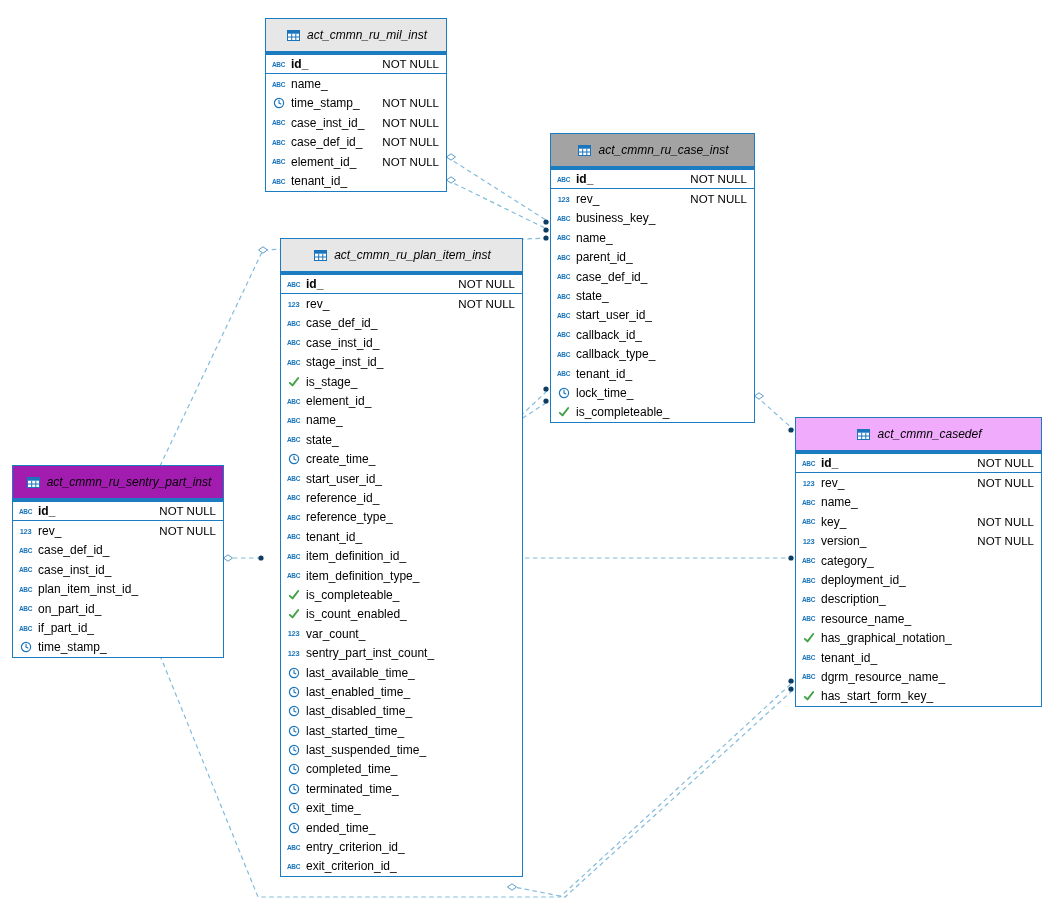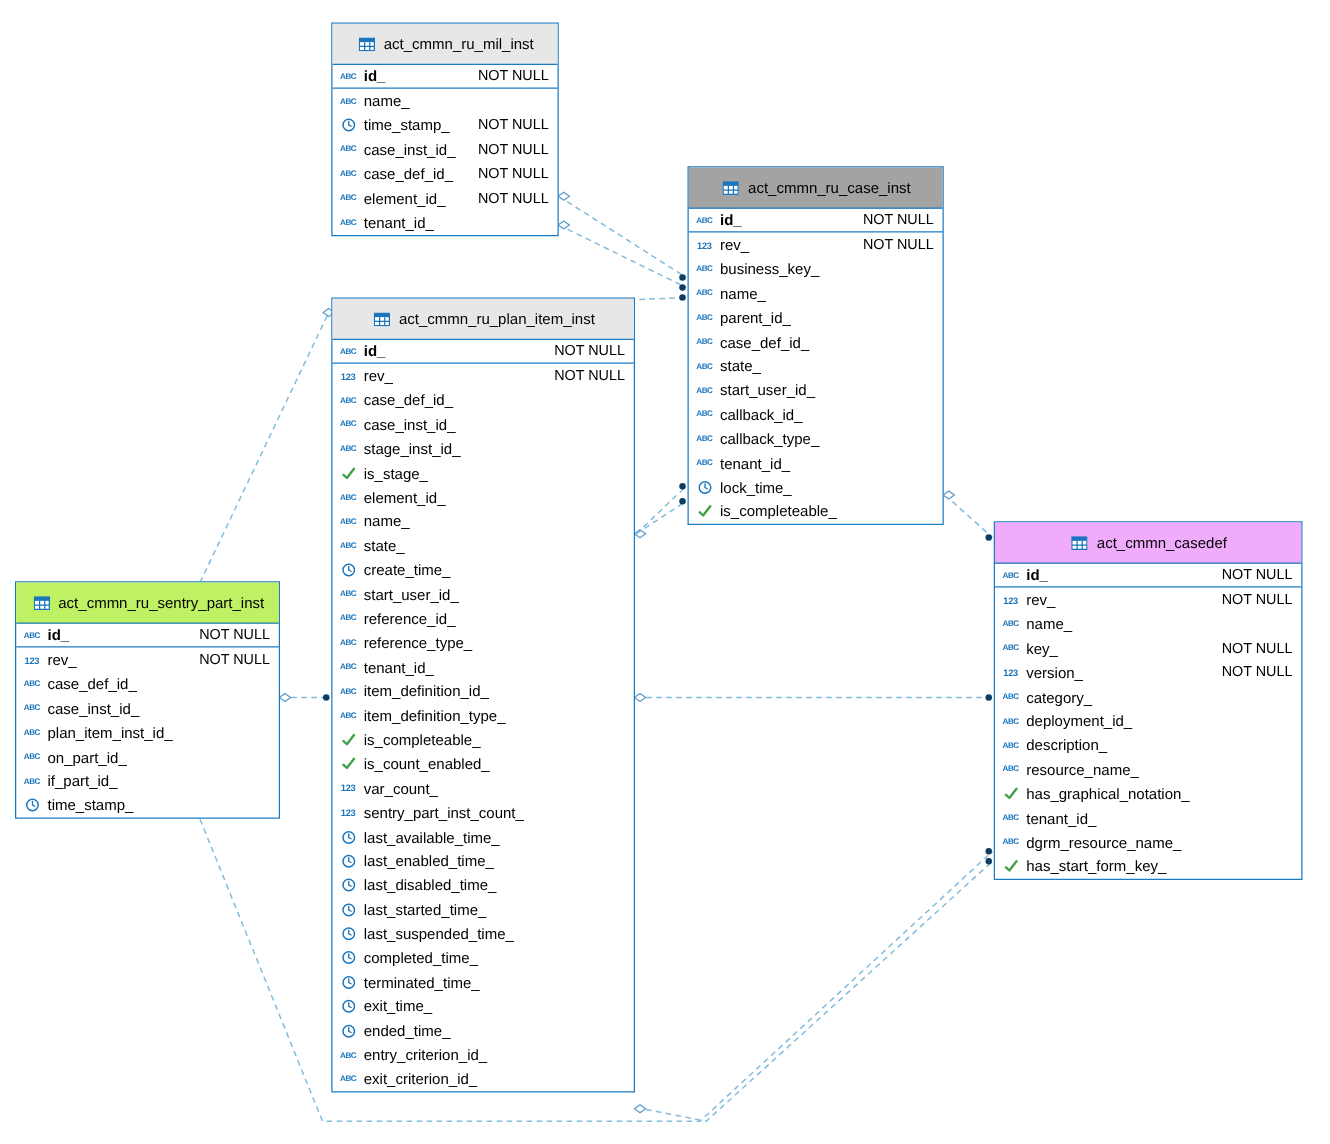--- a/index.html
+++ b/index.html
@@ -6,22 +6,22 @@
   html, body { background: #ffffff; }
   body { font-family: "Liberation Sans", sans-serif; }
   #canvas { position: relative; width: 1064px; height: 915px; background: #ffffff; overflow: hidden; }
   #rel-layer { position: absolute; left: 0; top: 0; z-index: 1; }
   .erd-table {
     position: absolute; z-index: 2; background: #ffffff;
     border: 1px solid #1c7cc2; font-size: 12px; color: #000;
   }
   .erd-header {
     height: 24px; display: flex; align-items: center; justify-content: center;
-    gap: 5px; border-bottom: 1px solid #d946ef; padding: 16px 6px;
-    white-space: nowrap; overflow: hidden;
+    gap: 5px; border-bottom: 4px solid #d946ef; padding: 16px 6px;
+    white-space: nowrap; overflow: hidden; font-style: italic;
   }
   .erd-header .tname { font-size: 12px; color: #000; }
   .erd-row {
     height: 19.4px; display: flex; align-items: center; gap: 4px;
     padding: 0 7px 0 4px; white-space: nowrap; overflow: hidden;
   }
   .erd-row.pk { border-bottom: 1px solid #1c7cc2; }
   .erd-row.pk .col-name { font-weight: bold; }
   .col-name { font-size: 12px; }
   .col-constraint { margin-left: auto; font-size: 11.5px; padding-left: 10px; }
@@ -186,21 +186,21 @@
         </div>
         <div class="erd-row">
           <span class="icon">
             <svg width="12" height="12" viewBox="0 0 12 12">
               <path d="M1.8 6.9L4.5 9.4 10.2 2" fill="none" stroke="#3fa142" stroke-width="1.9" stroke-linecap="round" stroke-linejoin="round"></path>
             </svg>
           </span>
           <span class="col-name">is_completeable_</span>
         </div>
       </div>
-      <div class="erd-table" style="left: 265px; top: 238px; width: 243px; border-color: rgb(28, 124, 194);">
+      <div class="erd-table" style="left: 280px; top: 238px; width: 243px; border-color: rgb(28, 124, 194);">
         <div class="erd-header" style="background: rgb(231, 231, 231); border-bottom-color: rgb(28, 124, 194);">
           <span class="icon">
             <svg width="13" height="11" viewBox="0 0 13 11">
               <rect x="0.5" y="0.5" width="12" height="10" fill="#ffffff" stroke="#1a75bc"></rect>
               <rect x="0.5" y="0.5" width="12" height="3.2" fill="#1a75bc"></rect>
               <path d="M4.7 3.7V10.5M8.8 3.7V10.5M0.5 7h12" stroke="#1a75bc" fill="none"></path>
             </svg>
           </span>
           <span class="tname">act_cmmn_ru_plan_item_inst</span>
         </div>
@@ -387,21 +387,21 @@
         <div class="erd-row">
           <span class="icon icon-abc" style="color: rgb(26, 117, 188);">ABC</span>
           <span class="col-name">entry_criterion_id_</span>
         </div>
         <div class="erd-row">
           <span class="icon icon-abc" style="color: rgb(26, 117, 188);">ABC</span>
           <span class="col-name">exit_criterion_id_</span>
         </div>
       </div>
       <div class="erd-table" style="left: 12px; top: 465px; width: 212px; border-color: rgb(28, 124, 194);">
-        <div class="erd-header" style="background: #bef264; border-bottom-color: rgb(28, 124, 194);">
+        <div class="erd-header" style="background: #a21caf; border-bottom-color: rgb(28, 124, 194);">
           <span class="icon">
             <svg width="13" height="11" viewBox="0 0 13 11">
               <rect x="0.5" y="0.5" width="12" height="10" fill="#ffffff" stroke="#1a75bc"></rect>
               <rect x="0.5" y="0.5" width="12" height="3.2" fill="#1a75bc"></rect>
               <path d="M4.7 3.7V10.5M8.8 3.7V10.5M0.5 7h12" stroke="#1a75bc" fill="none"></path>
             </svg>
           </span>
           <span class="tname">act_cmmn_ru_sentry_part_inst</span>
         </div>
         <div class="erd-row pk" style="border-bottom-color: rgb(28, 124, 194);">

